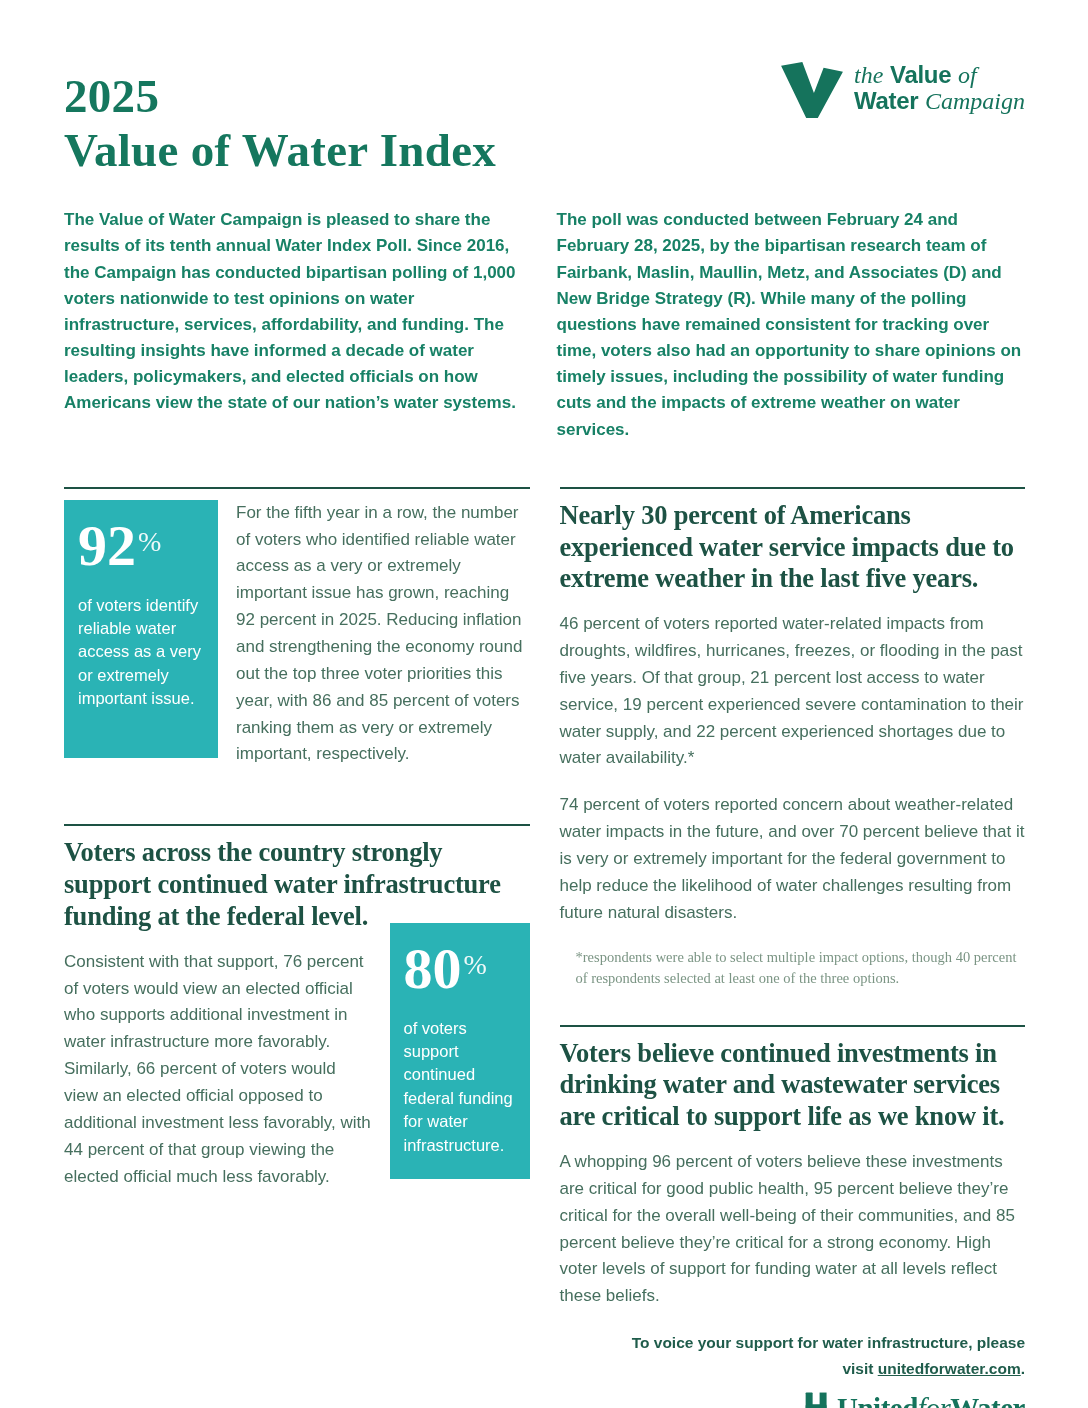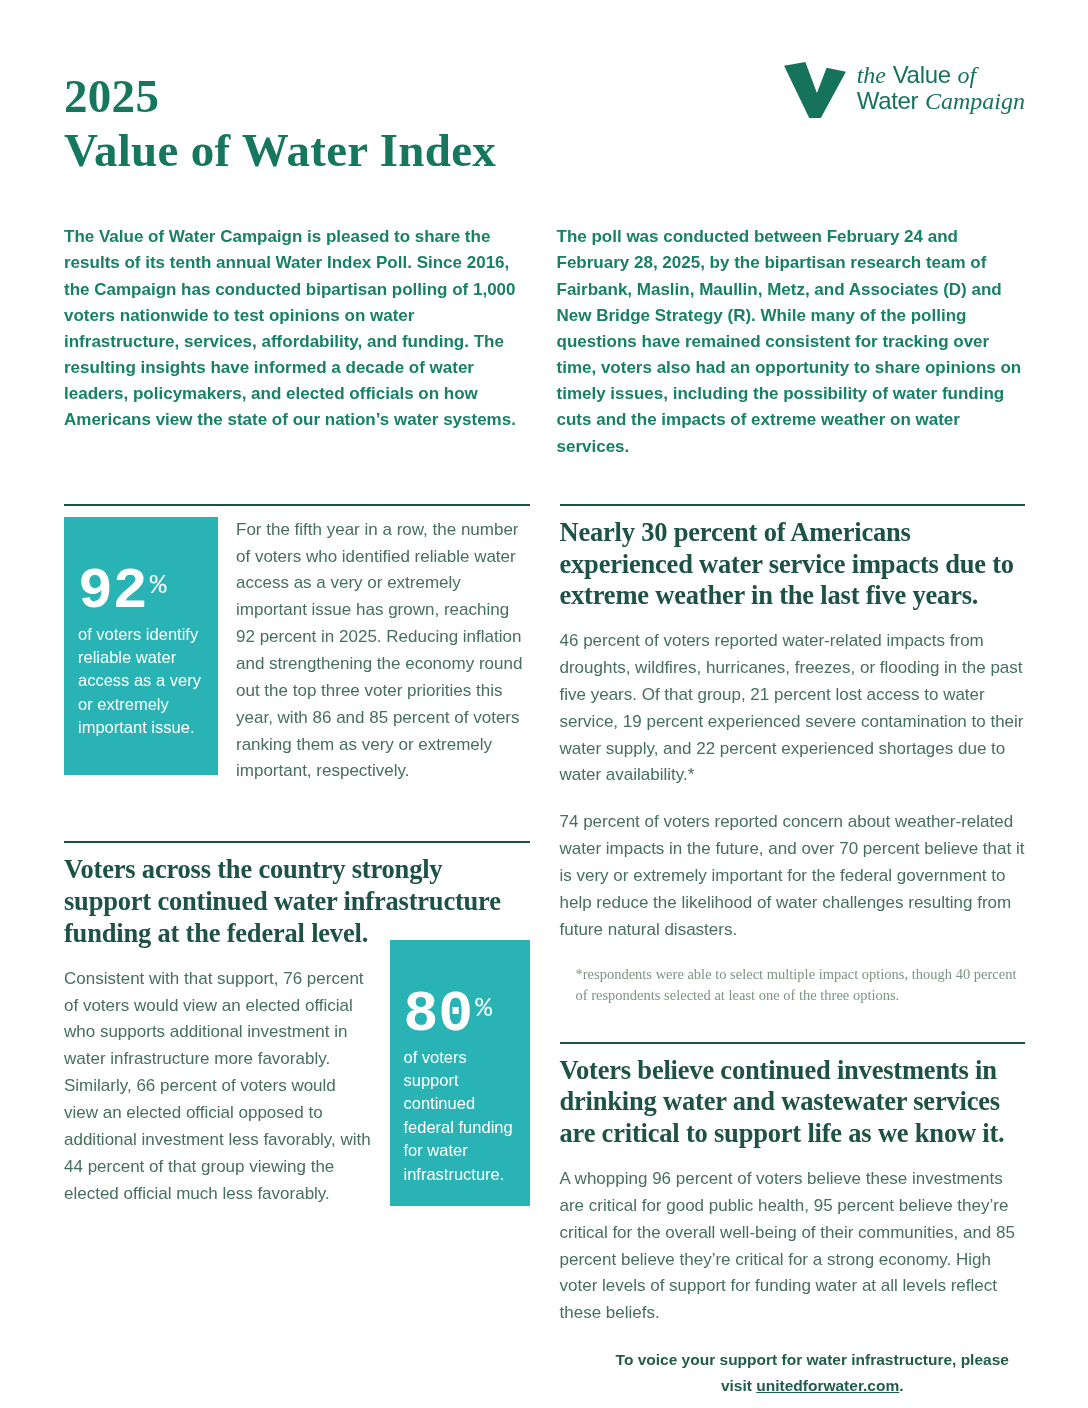--- a/index.html
+++ b/index.html
@@ -21,49 +21,49 @@
     color: #15775e;
     font-size: 47px;
     line-height: 1.14;
     letter-spacing: 0.3px;
     margin: 14px 0 0 0;
   }
   .logo { display:flex; gap:11px; align-items:flex-start; margin-top:6px; }
   .logo svg { display:block; }
   .logo-text { color:#15735c; font-size:24px; line-height:1.1; white-space:nowrap; }
   .lt-it { font-family:"Liberation Serif", serif; font-style:italic; font-weight:400; }
-  .lt-b  { font-weight:400; letter-spacing:-0.3px; }
+  .lt-b  { font-weight:700; letter-spacing:-0.3px; }
   
-  .intro { display:grid; grid-template-columns:1fr 1fr; column-gap:24px; margin-top:47px; }
+  .intro { display:grid; grid-template-columns:1fr 1fr; column-gap:24px; margin-top:30px; }
   .intro p { margin:0; font-weight:700; color:#178166; font-size:17px; line-height:1.54; }
   
   .columns { display:grid; grid-template-columns:1fr 1fr; column-gap:30px; margin-top:44px; }
   .rule { border:none; border-top:2px solid #1d5244; margin:0 0 11px 0; }
   h2 {
     font-family:"Liberation Serif", serif;
     font-weight:700;
     color:#1d5244;
     font-size:26.5px;
     line-height:1.2;
     margin:0 0 16px 0;
     letter-spacing:-0.2px;
   }
   .body-text { color:#466f5e; font-size:17px; line-height:1.58; margin:0 0 20px 0; }
   .footnote  { color:#7b9584; font-size:14.5px; line-height:1.45; margin:4px 0 0 16px;font-family:Liberation Serif, serif; }
   
   .stat-row { display:flex; gap:18px; align-items:flex-start; }
   .stat-box { background:#2ab3b5; color:#ffffff; flex-shrink:0; padding:16px 14px 20px 14px; }
   .stat-box.left-box  { width:154px; min-height:258px; }
   .stat-box.right-box { width:140px; min-height:256px; margin-top:-26px; }
-  .stat-number { font-family:Liberation Mono, monospace; font-size:58px; line-height:1.05; font-weight:700;margin-top:29px; }
+  .stat-number { font-family:Liberation Serif, serif; font-size:58px; line-height:1.05; font-weight:700; }
   .stat-pct { font-size:28px; font-weight:400; vertical-align:14px; margin-left:2px; opacity:0.92; }
-  .stat-caption { font-size:16.5px; line-height:1.42; margin-top:0; }
+  .stat-caption { font-size:16.5px; line-height:1.42; margin-top:17px; }
   .flex1 { flex:1; }
   .sec2-gap { margin-top:36px; }
-  .cta { text-align:center; font-weight:700; color:#1f5c4b; font-size:15.5px; line-height:1.7; margin:6px 0 0 40px; }
+  .cta { text-align:right; font-weight:700; color:#1f5c4b; font-size:15.5px; line-height:1.7; margin:6px 0 0 40px; }
   .cta a { color:#1f5c4b; text-decoration:underline; cursor:pointer; }
   .brand { display:flex; justify-content:flex-end; align-items:center; gap:8px; margin-top:8px; }
   .brand-text { font-family:"Liberation Serif", serif; font-weight:700; color:#15735c; font-size:29px; letter-spacing:-0.5px; }
   .brand-text .bfor { font-style:italic; font-weight:400; }
 </style>
 </head>
 <body>
 
 <div class="page">
 

